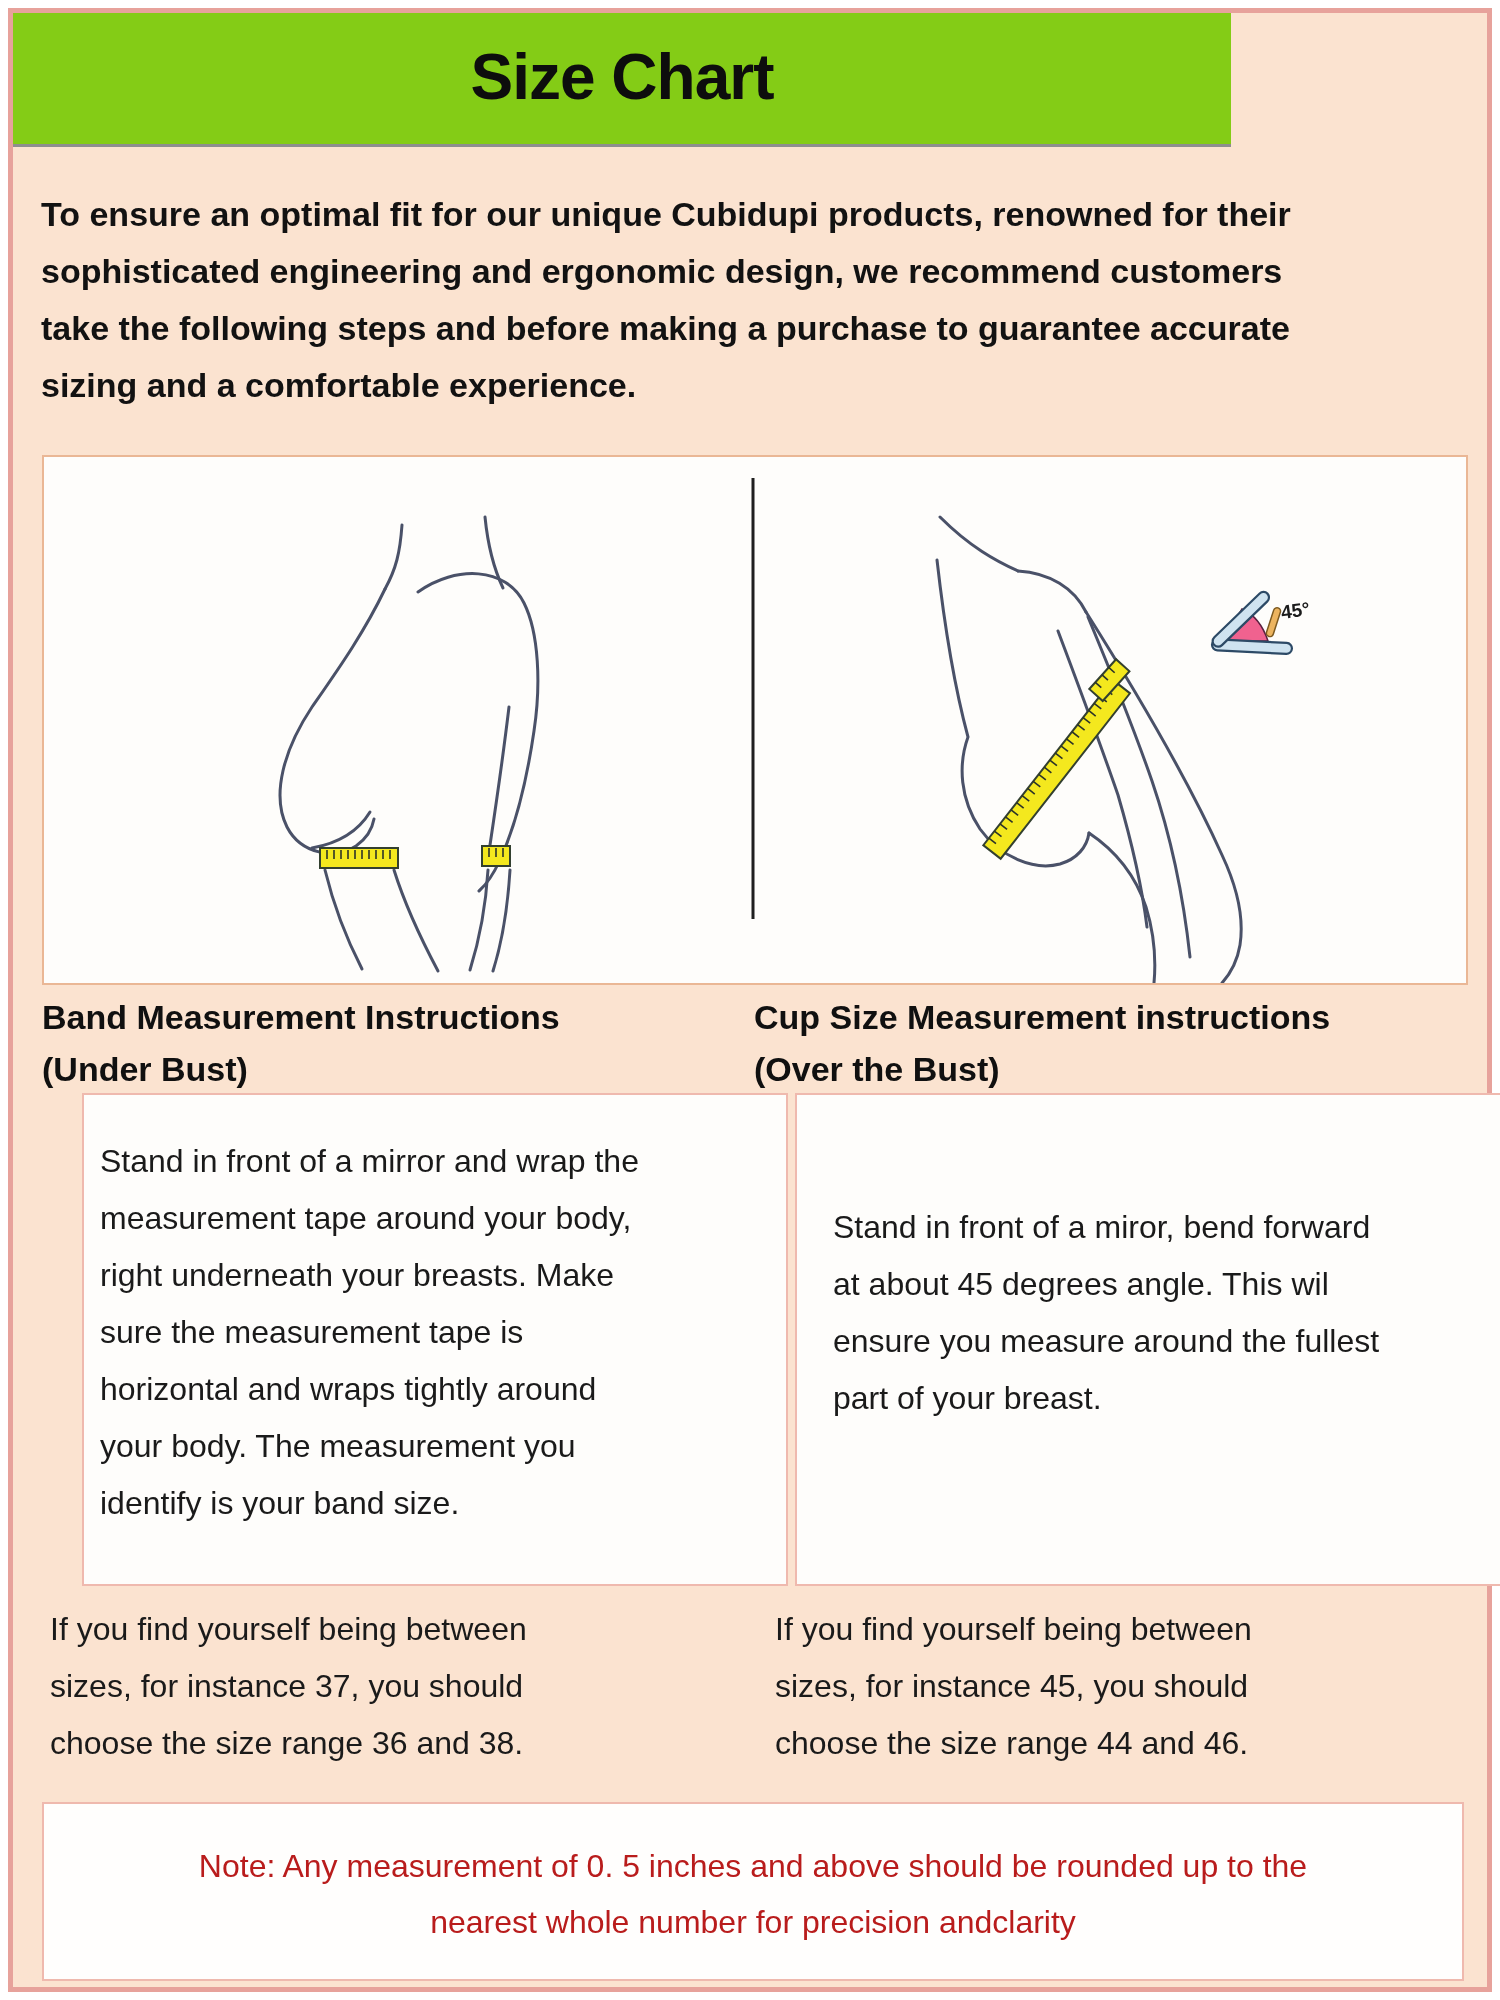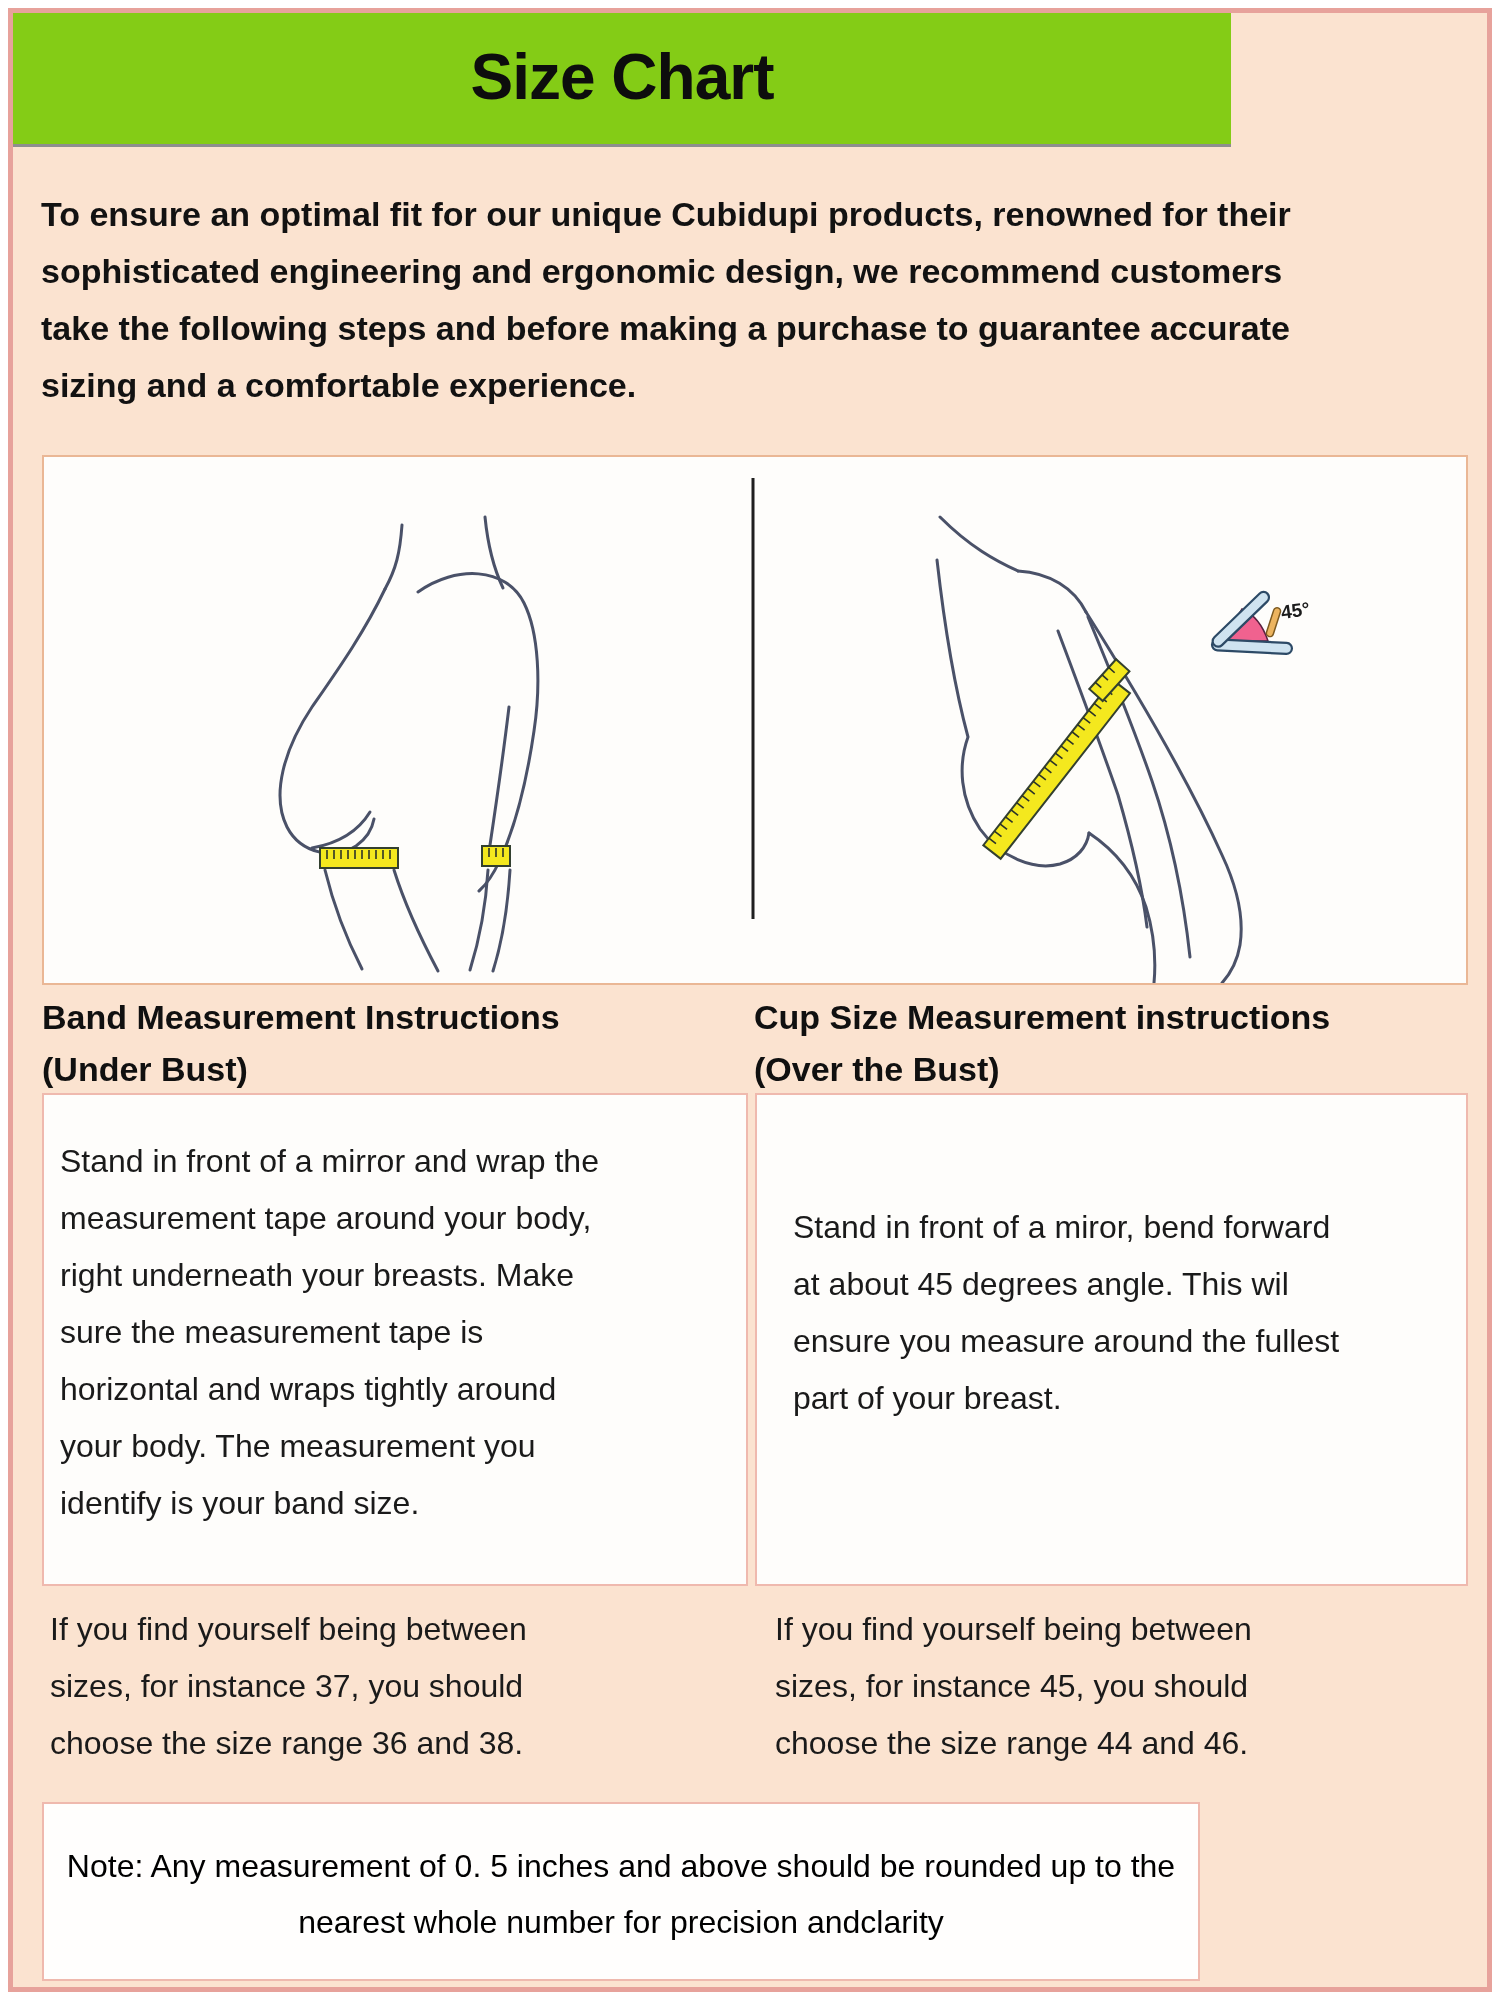--- a/index.html
+++ b/index.html
@@ -36,35 +36,36 @@
     position:absolute;top:978px;text-align:left;
     font-size:34px;line-height:52px;font-weight:700;color:#101010;
   }
   .colhead.band{left:29px;width:710px;}
   .colhead.cup{left:741px;width:714px;}
   
   .instrbox{
     position:absolute;top:1080px;height:493px;background:#fefdfb;
     border:2px solid #efb9ae;font-size:32px;line-height:57px;color:#1a1a1a;
     box-sizing:border-box;
+    margin-left:40px;
   }
   .instrbox.band{left:29px;width:706px;padding:38px 6px 0 16px;}
   .instrbox.cup{left:742px;width:713px;padding:104px 6px 0 36px;}
   
   .between{
     position:absolute;top:1588px;width:690px;
     font-size:32px;line-height:57px;color:#1a1a1a;
   }
   .between.band{left:37px;}
   .between.cup{left:762px;}
   
   .note{
-    position:absolute;left:29px;top:1789px;width:1158px;height:179px;
+    position:absolute;left:29px;top:1789px;width:1422px;height:179px;
     background:#fffefd;border:2px solid #efb9ae;box-sizing:border-box;
-    padding-top:34px;text-align:center;font-size:32px;line-height:56px;color:#000000;
+    padding-top:34px;text-align:center;font-size:32px;line-height:56px;color:#b91c1c;
   }
   .line{white-space:nowrap;}
   svg{display:block;}
 </style>
 </head>
 <body>
 
 <div class="frame">
 
   <div class="header">

